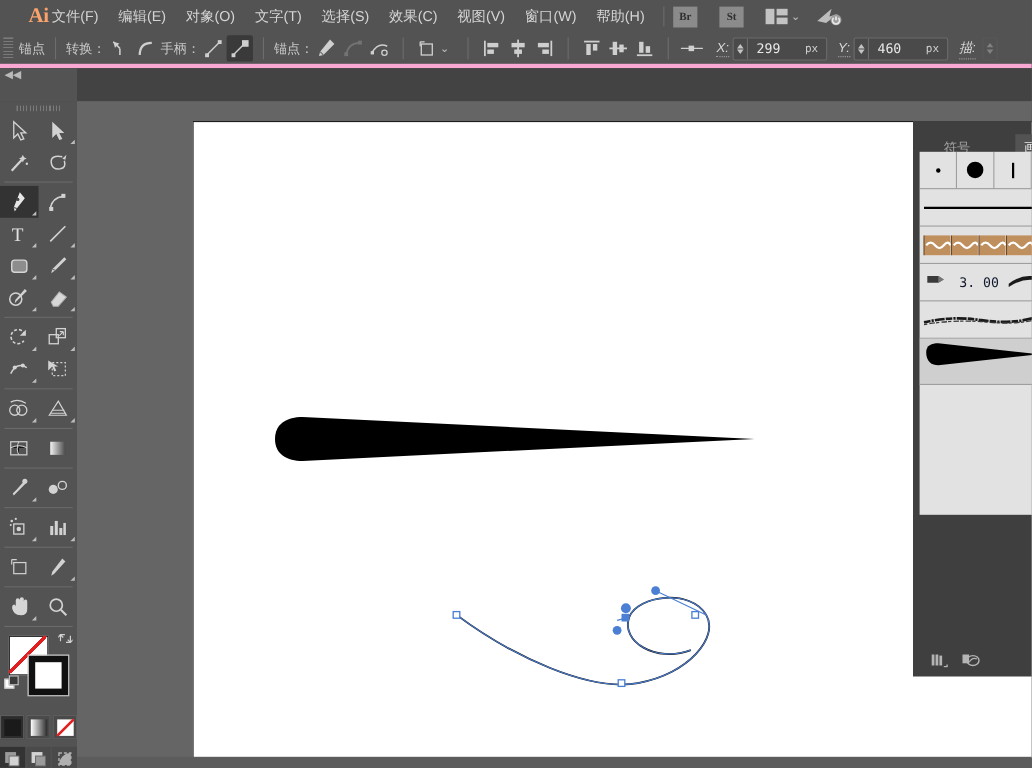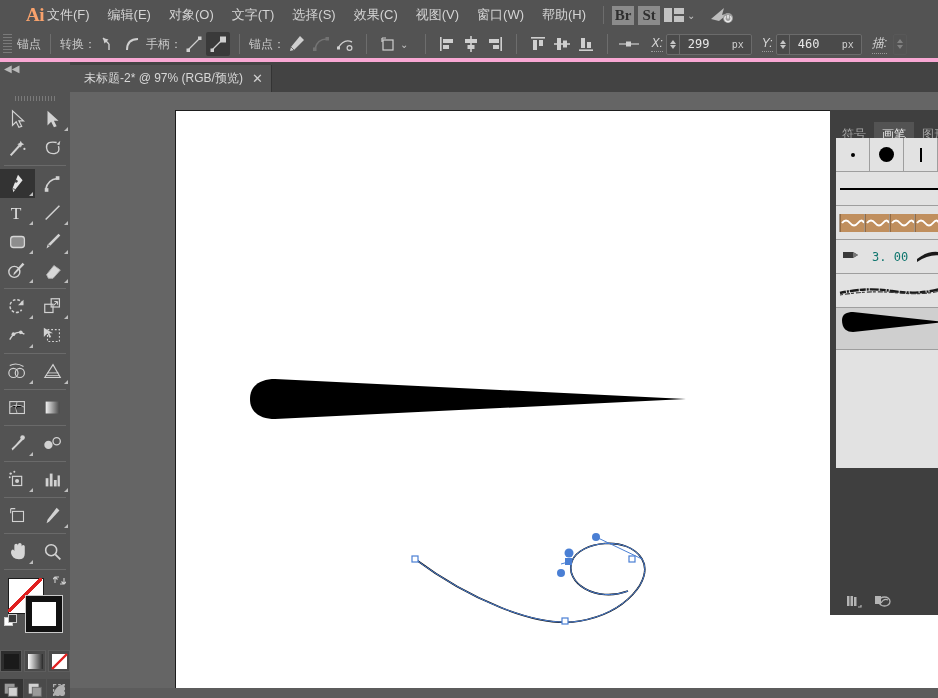--- a/index.html
+++ b/index.html
@@ -26,22 +26,22 @@
   }
   .menu-item {
     padding: 0 9px; height: 30px; line-height: 30px;
     color: #d4d4d4; font-size: 13px; white-space: nowrap; cursor: default;
   }
   .mb-sep {
     width: 1px; height: 18px; background: #6d6d6d; margin: 0 8px;
   }
   .sq-btn {
     width: 22px; height: 19px; background: #8b8b8b; color: #2f2f2f;
-    font-size: 15px; font-weight: bold; display: flex;
-    align-items: center; justify-content: center; margin-right: 4px;
+    font-size: 10px; font-weight: bold; display: flex;
+    align-items: center; justify-content: center; margin-right: 20px;
     font-family: "Liberation Serif", serif;
   }
   .arrange-ico { width: 20px; height: 14px; position: relative; margin-right: 3px; }
   .arrange-ico i { position: absolute; background: #c3c3c3; display:block; }
   .chev { color: #c3c3c3; font-size: 10px; margin-right: 14px; }
   .cloud-ico { width: 26px; height: 18px; position: relative; }
 
   
   .controlbar {
     position: absolute; left: 0; top: 30px; width: 938px; height: 32px;
@@ -180,21 +180,21 @@
     position: absolute; left: 105px; top: 18px; width: 1000px; height: 580px;
     background: #ffffff; border: 1px solid #1d1d1d;
   }
   .artsvg { position: absolute; left: 0; top: 0; }
 
   
   .rightpanel {
     position: absolute; left: 830px; top: 110px; width: 108px; height: 505px;
     background: #3f3f3f;
   }
-  .panel-tabs { display: flex; height: 36px; align-items: flex-end; padding-left: 4px; }
+  .panel-tabs { display: flex; height: 36px; align-items: flex-end; padding-left: 20px; gap: 33px; }
   .ptab {
     height: 24px; padding: 0 8px; color: #a5a5a5; font-size: 12px;
     display: flex; align-items: center; white-space: nowrap;
   }
   .ptab.active { background: #535353; color: #e8e8e8; }
   .panel-body {
     position: absolute; left: 6px; top: 28px; width: 108px; height: 330px;
     background: #e2e2e2; overflow: hidden;
   }
   .brush-row {
@@ -203,21 +203,21 @@
   }
   .brush-row.sel { background: #cfcfcf; }
   .brush-cell {
     width: 34px; height: 100%; border-right: 1px solid #9e9e9e;
     display: flex; align-items: center; justify-content: center;
   }
   .dot-s { width: 4px; height: 4px; background: #000; border-radius: 50%; }
   .dot-l { width: 15px; height: 15px; background: #000; border-radius: 50%; }
   .bar-v { width: 2px; height: 14px; background: #000; }
   .brush-size {
-    color: #0f766e; font-size: 12px; font-family: "DejaVu Sans Mono", monospace;
+    color: #0f172a; font-size: 12px; font-family: "DejaVu Sans Mono", monospace;
     margin-left: 9px;
   }
   .panel-footer {
     position: absolute; left: 6px; top: 480px; width: 108px; height: 25px;
     display: flex; align-items: center; gap: 12px; padding-left: 10px;
   }
   .statusbar {
     position: absolute; left: 70px; top: 688px; width: 868px; height: 10px;
     background: #5c5c5c;
   }
@@ -401,24 +401,20 @@
     <div class="axislbl">描:</div>
     <div class="stepper-out">
         <span class="up" style="border-bottom:4px solid #b0b0b0;border-left:3px solid transparent;border-right:3px solid transparent;"></span>
         <span class="dn" style="border-top:4px solid #b0b0b0;border-left:3px solid transparent;border-right:3px solid transparent;"></span>
       </div>
   </div>
 
   <div class="tabbar">
     <div class="collapse-btn">
       <span style="font-size:10px;color:#b9b9b9;">◀◀</span>
-    </div>
-    <div class="doc-tab">
-      <span>未标题-2* @ 97% (RGB/预览)</span>
-      <span class="tab-close">✕</span>
     </div>
   </div>
 
   <div class="toolbar">
     <div class="tb-handle">
         <i></i>
       </div>
     <div class="tb-grid" id="tool-grid">
         <div class="tool">
           <svg width="22" height="22" viewBox="0 0 24 24">

